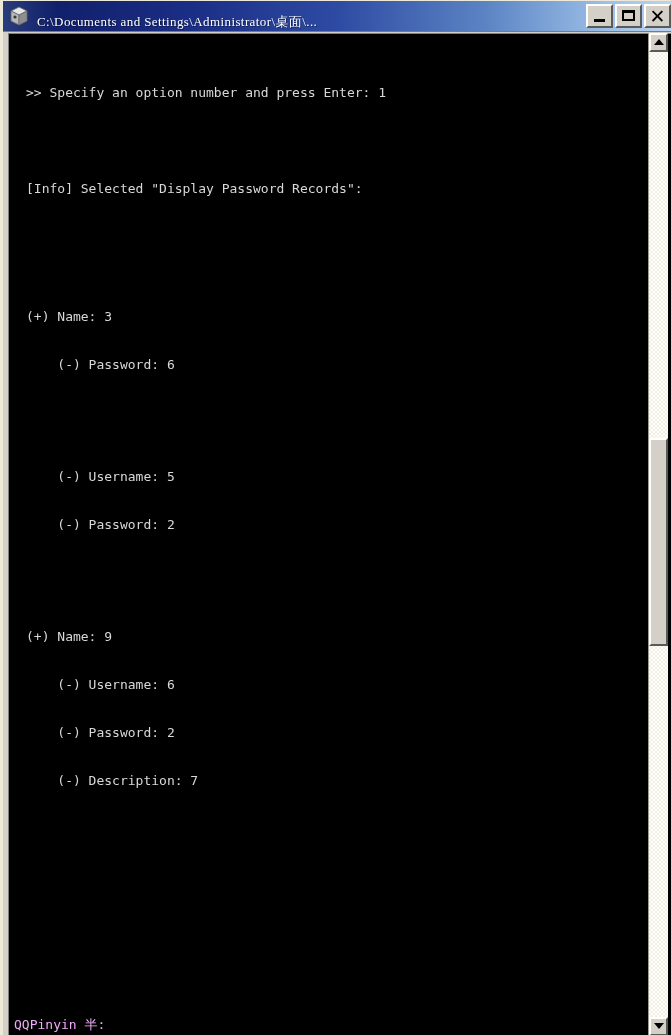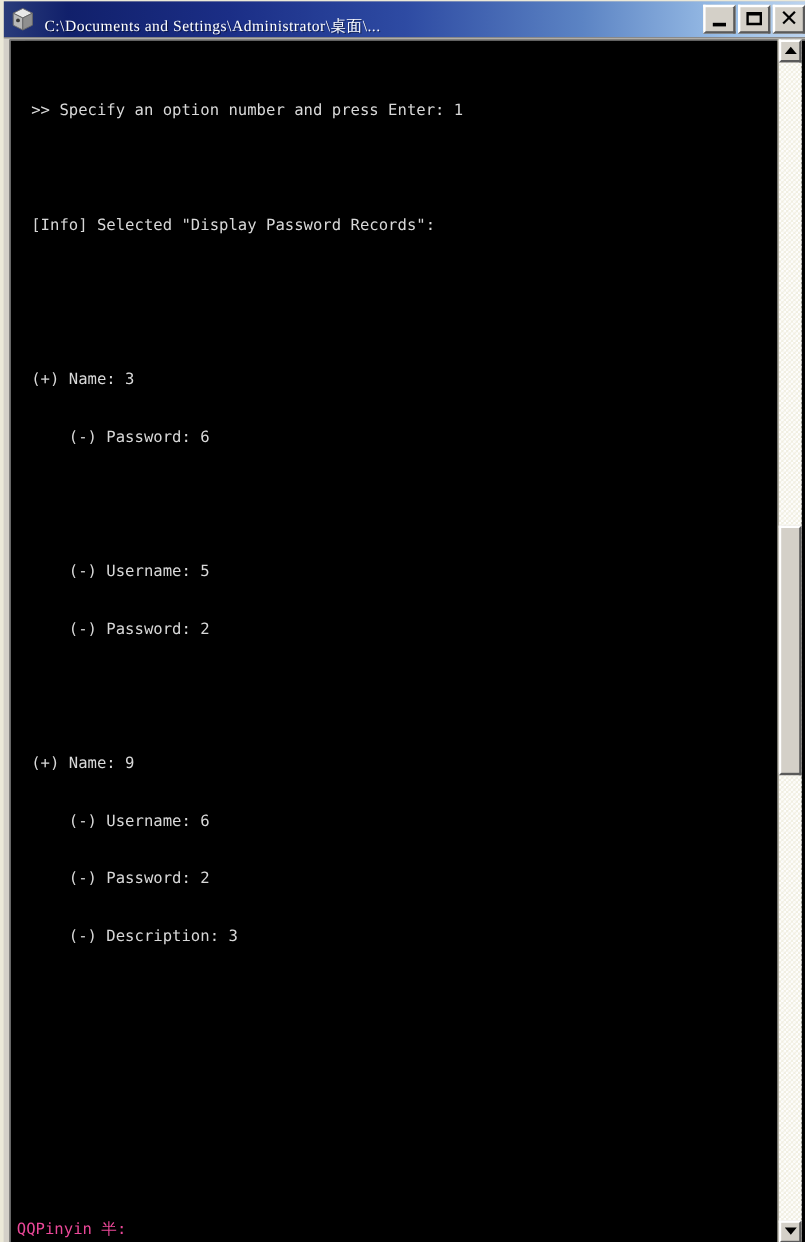--- a/index.html
+++ b/index.html
@@ -117,21 +117,21 @@
     overflow: hidden;
     letter-spacing: 0px;
   }
   .console .line { height: 16px; white-space: pre; }
   .console .blank { height: 16px; }
 
   
   .ime-status {
     position: absolute;
     left: 5px; bottom: 3px;
-    color: #ec4899;
+    color: #f0abfc;
     font-family: "DejaVu Sans Mono", "Liberation Mono", monospace;
     font-size: 13px;
     line-height: 16px;
     white-space: pre;
   }
 
   
   .scrollbar {
     position: absolute;
     right: 3px; top: 32px;
@@ -215,21 +215,21 @@
       <div class="line">    (-) Password: 6</div>
       <div class="blank"></div>
       
       <div class="line">    (-) Username: 5</div>
       <div class="line">    (-) Password: 2</div>
       <div class="blank"></div>
       
       <div class="line">(+) Name: 9</div>
       <div class="line">    (-) Username: 6</div>
       <div class="line">    (-) Password: 2</div>
-      <div class="line">    (-) Description: 3</div>
+      <div class="line">    (-) Description: 7</div>
       <div class="blank"></div>
       
       
       
       
       
       
       
       
       

